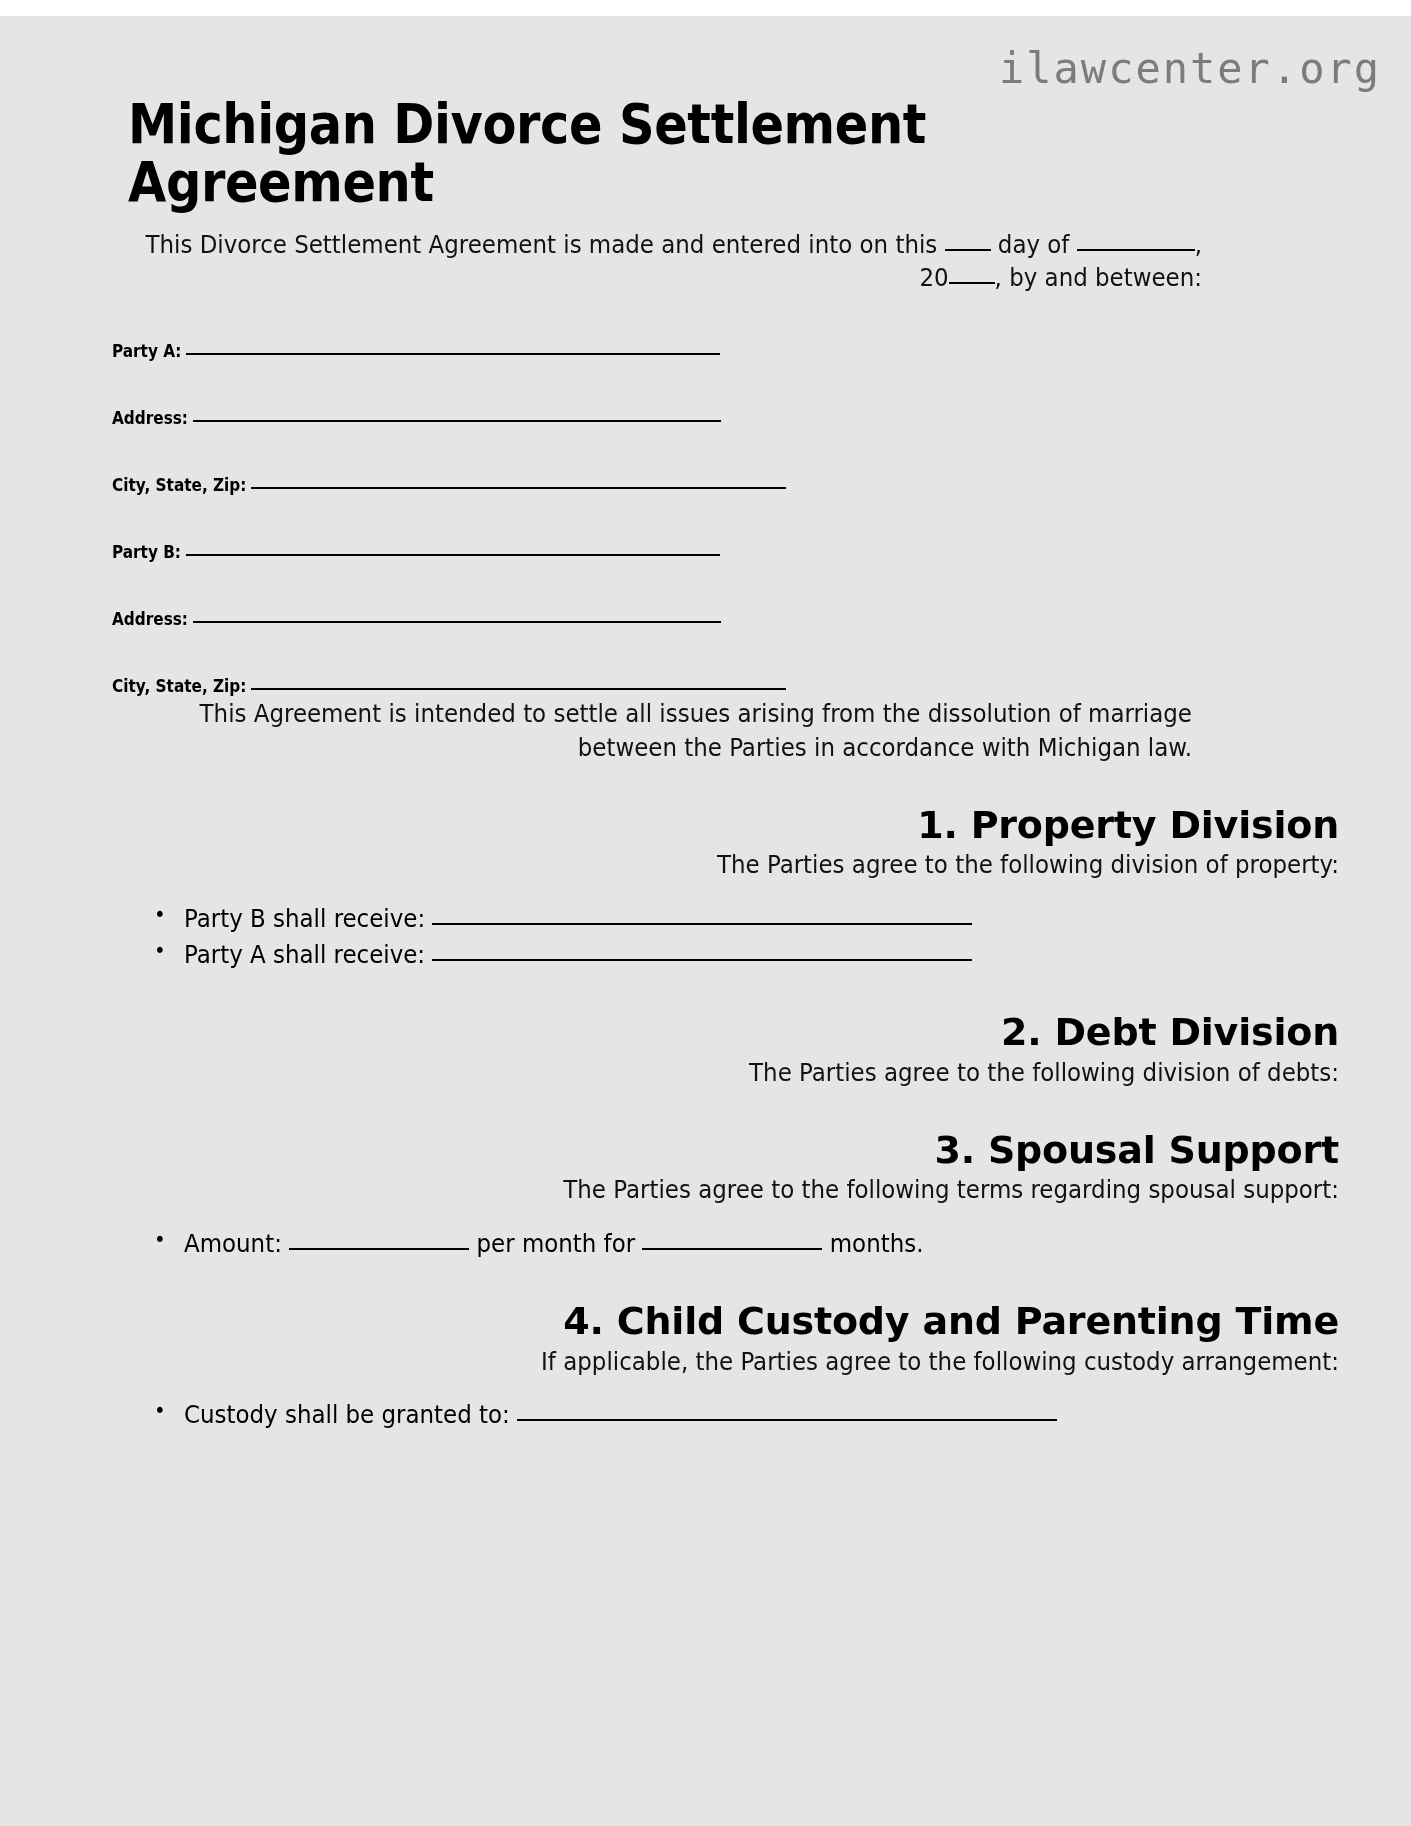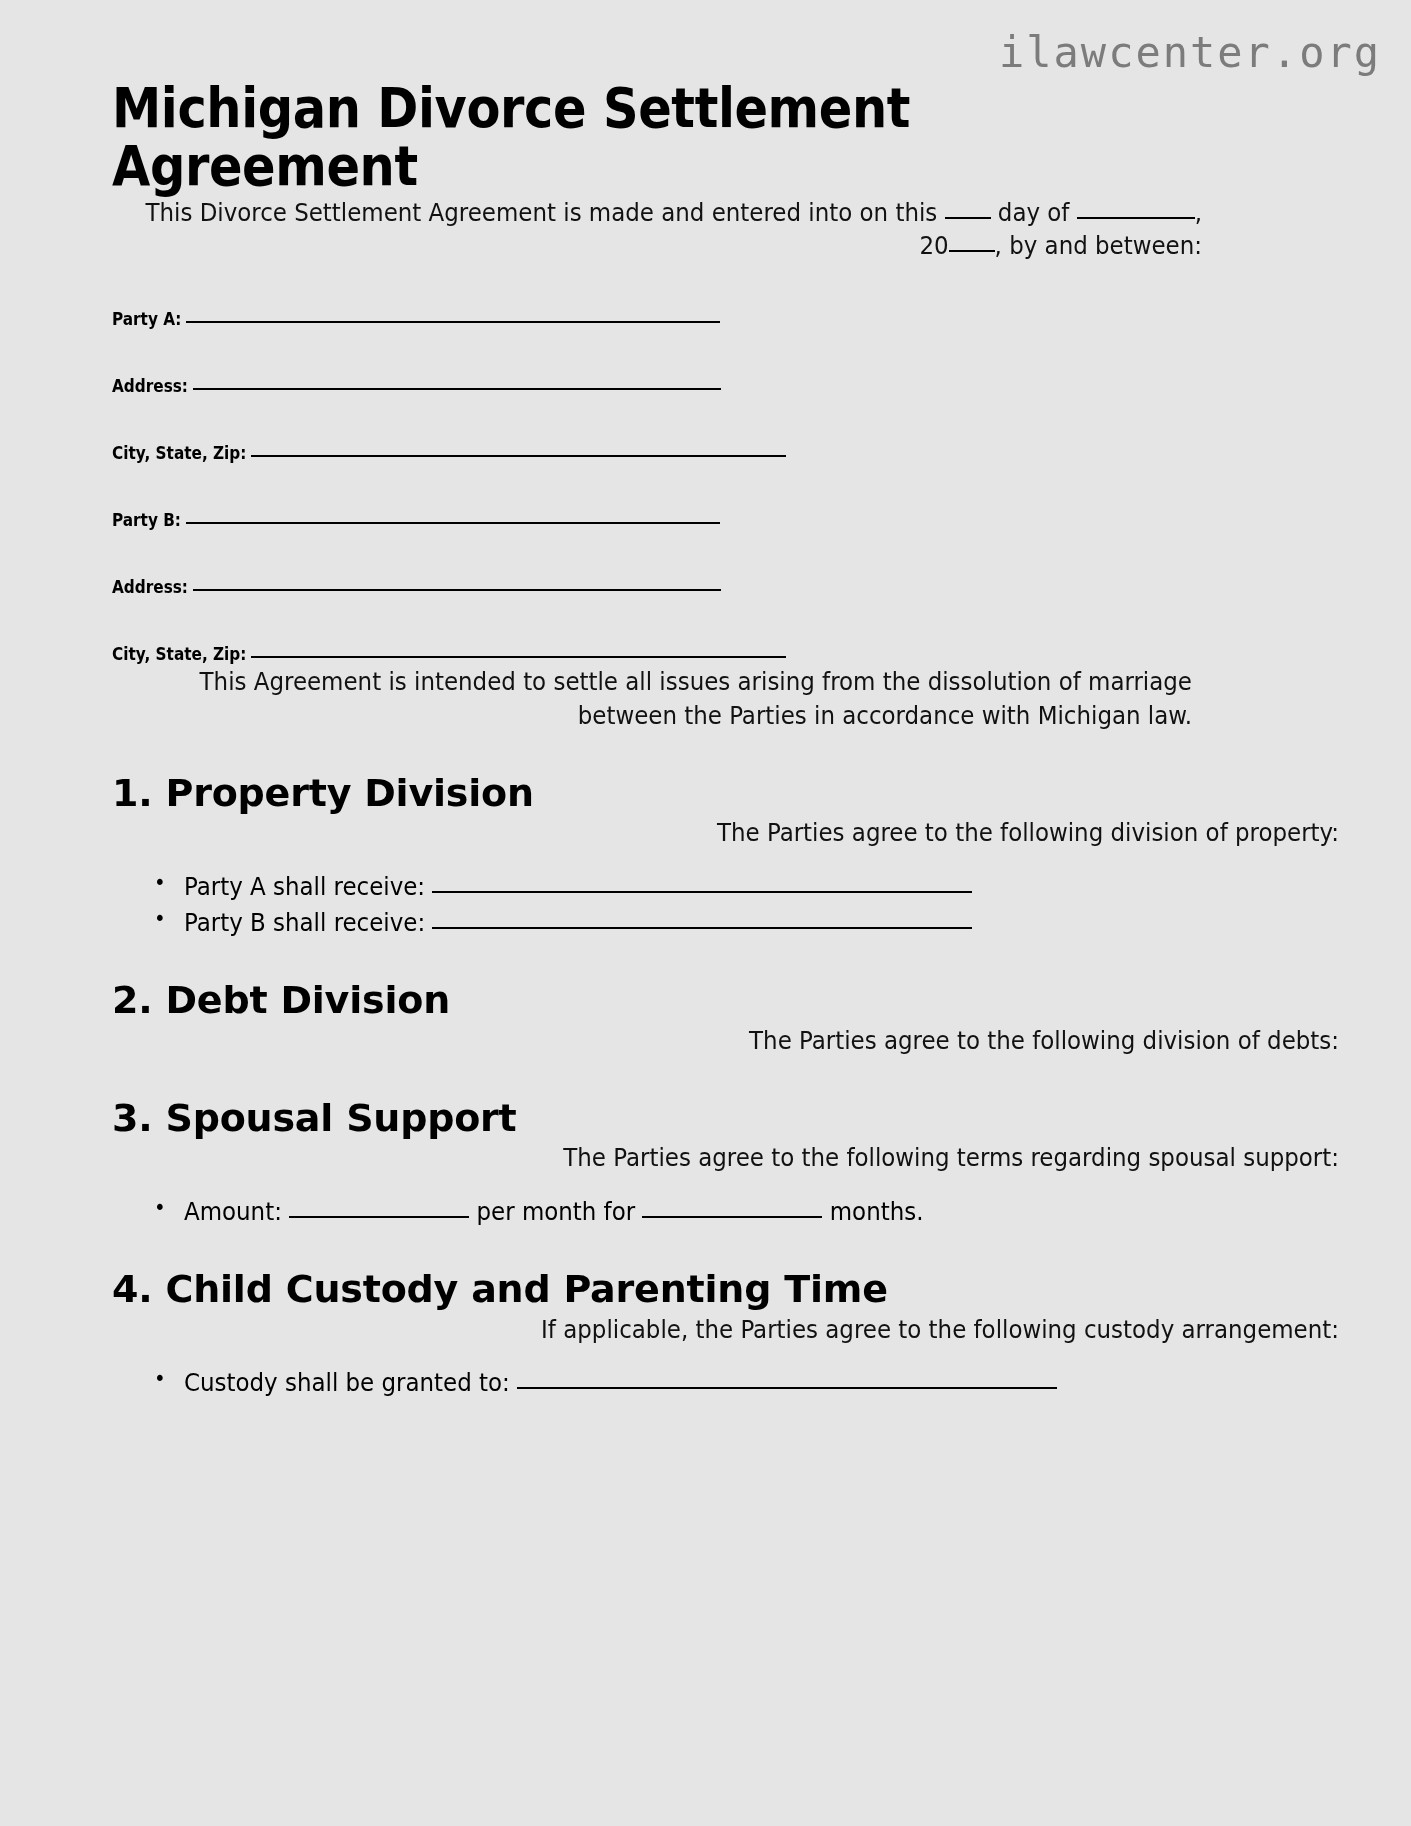--- a/index.html
+++ b/index.html
@@ -33,21 +33,21 @@
     color: #7c7c7c;
     white-space: nowrap;
     user-select: none;
   }
   h1.doc-title {
     font-family: "DejaVu Sans Condensed", "Liberation Sans Narrow", "Liberation Sans", sans-serif;
     font-stretch: condensed;
     font-weight: bold;
     font-size: 55px;
     line-height: 1.05;
-    margin: 0;
+    margin: 16px;
     padding-top: 80px;
     letter-spacing: -0.4px;
     max-width: 900px;
   }
   p.body-text {
     font-family: "DejaVu Sans Condensed", "Liberation Sans Narrow", "Liberation Sans", sans-serif;
     font-stretch: condensed;
     font-size: 25.5px;
     line-height: 1.32;
     margin: 0;
@@ -83,22 +83,23 @@
   }
   .settle-para {
     margin-top: 36px;
     max-width: 1080px;
   }
   h2.section-head {
     font-family: "DejaVu Sans", "Liberation Sans", sans-serif;
     font-weight: bold;
     font-size: 38px;
     line-height: 1.2;
-    margin: 38px 0 0 0;
+    margin: 38px 0 0 16px;
     letter-spacing: -0.2px;
+    text-align: right;
   }
   .section-intro {
     margin-top: 27px;
   }
   ul.bullets {
     list-style: none;
     margin: 18px 0 0 0;
     padding: 0 0 0 42px;
   }
   ul.bullets li {
@@ -139,22 +140,22 @@
 
   <div class="field-row"><span class="field-label">Address:</span> <span class="blank" style="width:528px"></span></div>
 
   <div class="field-row"><span class="field-label">City, State, Zip:</span> <span class="blank" style="width:535px"></span></div>
 
   <p class="body-text settle-para">This Agreement is intended to settle all issues arising from the dissolution of marriage between the Parties in accordance with Michigan law.</p>
 
   <h2 class="section-head">1. Property Division</h2>
   <p class="body-text section-intro">The Parties agree to the following division of property:</p>
   <ul class="bullets">
+    <li><span>Party B shall receive:</span> <span class="blank" style="width:540px"></span></li>
     <li><span>Party A shall receive:</span> <span class="blank" style="width:540px"></span></li>
-    <li><span>Party B shall receive:</span> <span class="blank" style="width:540px"></span></li>
   </ul>
 
   <h2 class="section-head">2. Debt Division</h2>
   <p class="body-text section-intro">The Parties agree to the following division of debts:</p>
 
   <h2 class="section-head">3. Spousal Support</h2>
   <p class="body-text section-intro">The Parties agree to the following terms regarding spousal support:</p>
   <ul class="bullets">
     <li><span>Amount:</span> <span class="blank" style="width:180px"></span> <span>per month for</span> <span class="blank" style="width:180px"></span> <span>months.</span></li>
   </ul>

